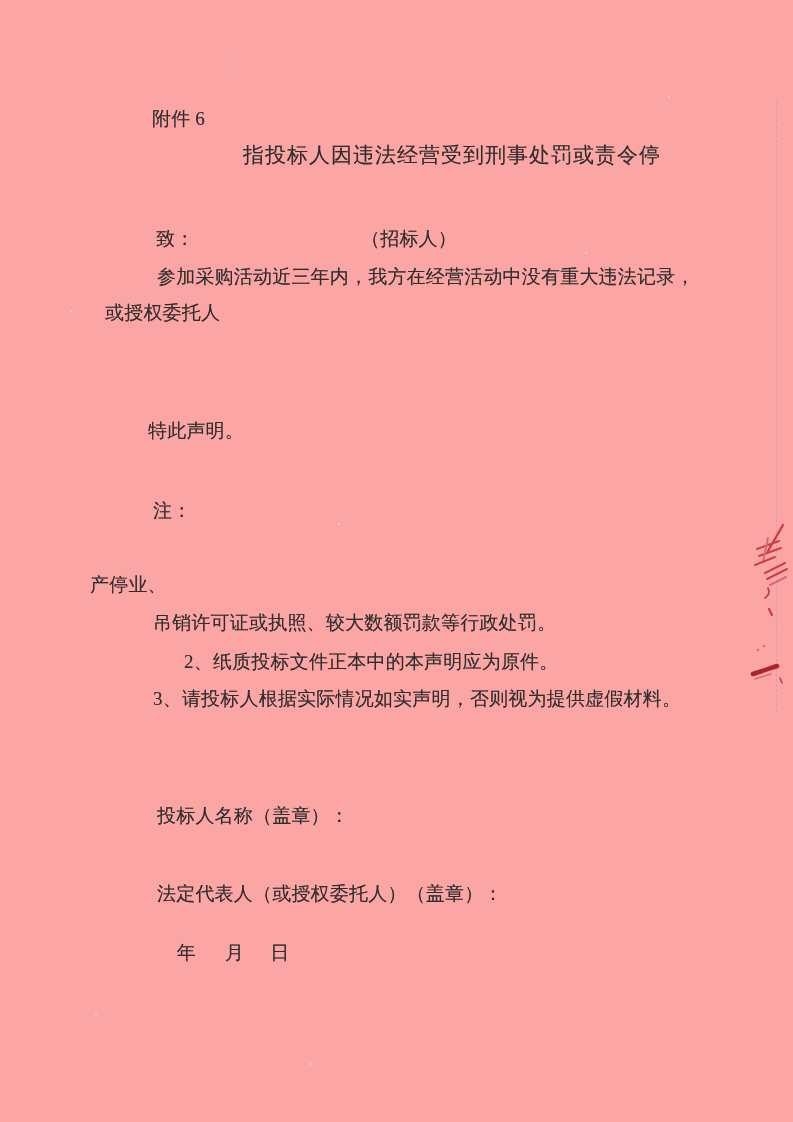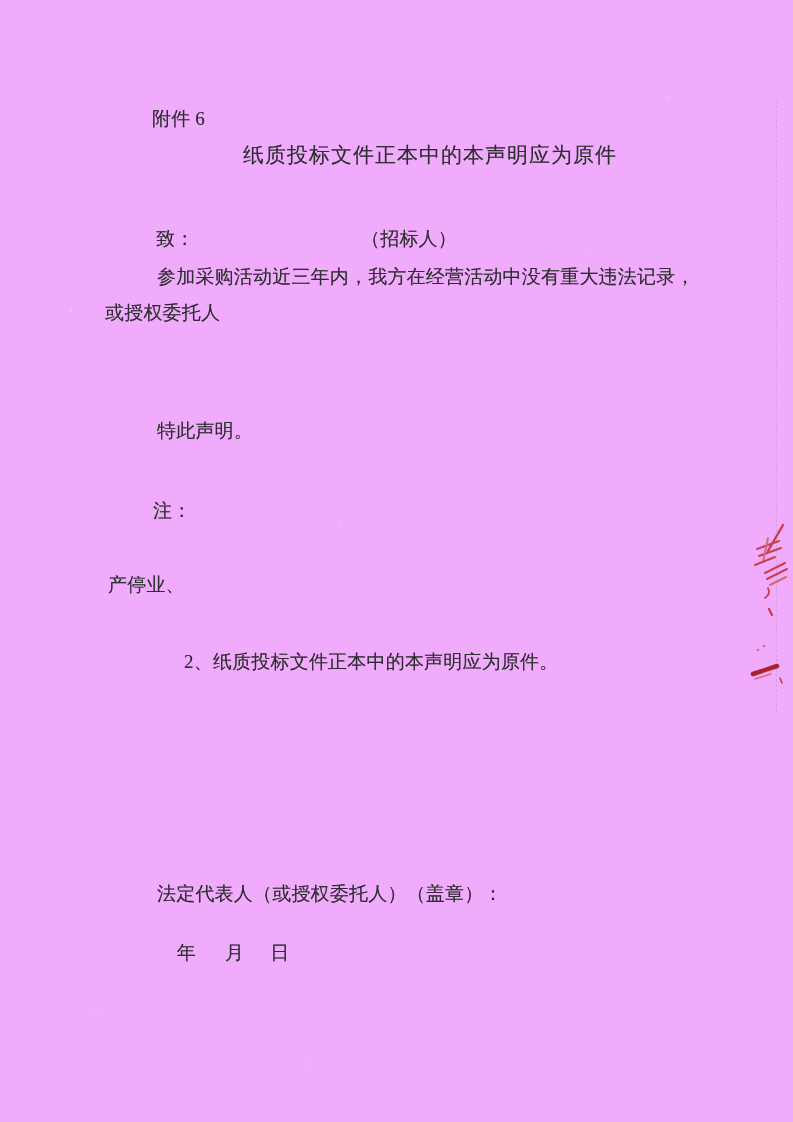--- a/index.html
+++ b/index.html
@@ -1,21 +1,21 @@
 <!DOCTYPE html>
 <html><head>
 <meta charset="utf-8">
 <style>
   html,body { margin:0; padding:0; }
   body { background:#9a9a9a; }
   .page {
     position:relative;
     width:793px; height:1122px;
     margin:0 auto;
-    background:#f0abfc;
+    background:#fca5a5;
     font-family:"Liberation Serif","DejaVu Serif",serif;
     color:#2e2e2e;
     overflow:hidden;
   }
   .line {
     position:absolute;
     font-size:19px;
     line-height:24px;
     white-space:pre;
     letter-spacing:0.2px;
@@ -52,37 +52,40 @@
   <div class="speck" style="left:70px; top:310px;"></div>
   <div class="speck" style="left:585px; top:252px;"></div>
   <div class="speck" style="left:338px; top:523px;"></div>
   <div class="speck" style="left:95px; top:1013px;"></div>
   <div class="speck" style="left:310px; top:1063px;"></div>
 
   <div class="crease"></div>
 
   <div class="line" style="left:152px; top:107px;">附件 6</div>
 
-  <div class="line doc-title" style="left:243px; top:143px;">纸质投标文件正本中的本声明应为原件</div>
+  <div class="line doc-title" style="left:243px; top:143px;">指投标人因违法经营受到刑事处罚或责令停</div>
 
   <div>
     <span class="line" style="left:156px; top:227px;">致：</span>
     <span class="line" style="left:361px; top:227px;">（招标人）</span>
   </div>
 
   <div class="line" style="left:157px; top:265px;">参加采购活动近三年内，我方在经营活动中没有重大违法记录，</div>
   <div class="line" style="left:105px; top:301px;">或授权委托人</div>
 
-  <div class="line" style="left:157px; top:419px;">特此声明。</div>
+  <div class="line" style="left:148px; top:419px;">特此声明。</div>
 
   <div class="line" style="left:153px; top:499px;">注：</div>
 
-  <div class="line" style="left:108px; top:573px;">产停业、</div>
+  <div class="line" style="left:90px; top:573px;">产停业、</div>
+  <div class="line" style="left:153px; top:611px;">吊销许可证或执照、较大数额罚款等行政处罚。</div>
   <div class="line" style="left:153px; top:650px;margin-left:31px;">2、纸质投标文件正本中的本声明应为原件。</div>
+  <div class="line" style="left:153px; top:687px;">3、请投标人根据实际情况如实声明，否则视为提供虚假材料。</div>
 
+  <div class="line" style="left:157px; top:804px;">投标人名称（盖章）：</div>
 
   <div class="line" style="left:157px; top:917px;">
     <span>年</span><span class="date-gap-1"></span><span>月</span><span class="date-gap-2"></span><span>日</span>
   </div>
 
   <div class="line" style="left:157px; top:882px;">法定代表人（或授权委托人）（盖章）：</div>
 
   <svg class="red-marks" width="60" height="200" viewBox="0 0 60 200">
     <g fill="none" stroke="#c8404c" stroke-width="2" stroke-linecap="round">
       <path d="M50,22 L35,48" stroke-width="2.4"></path>

